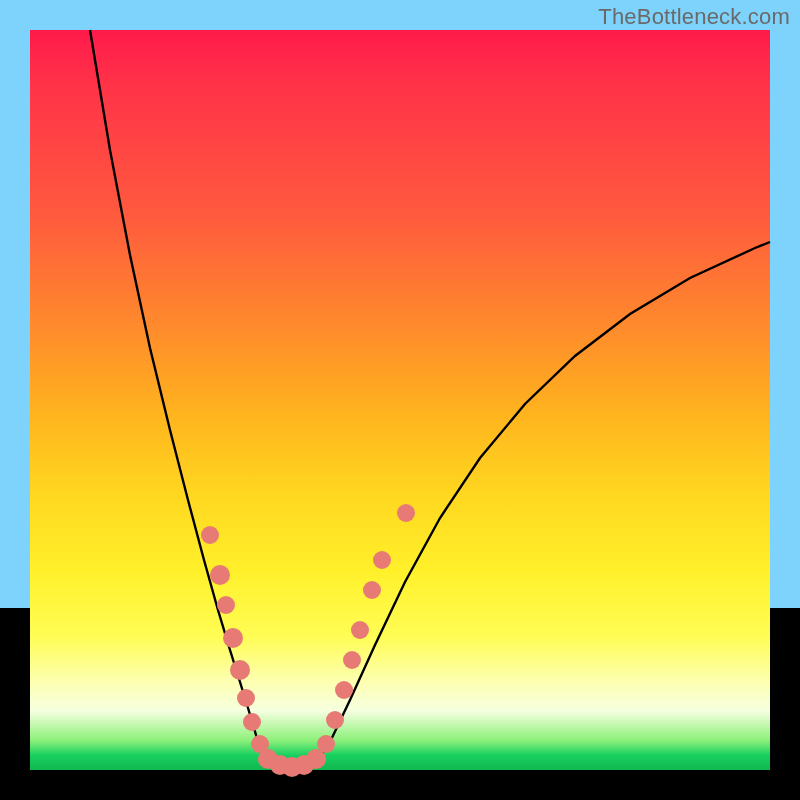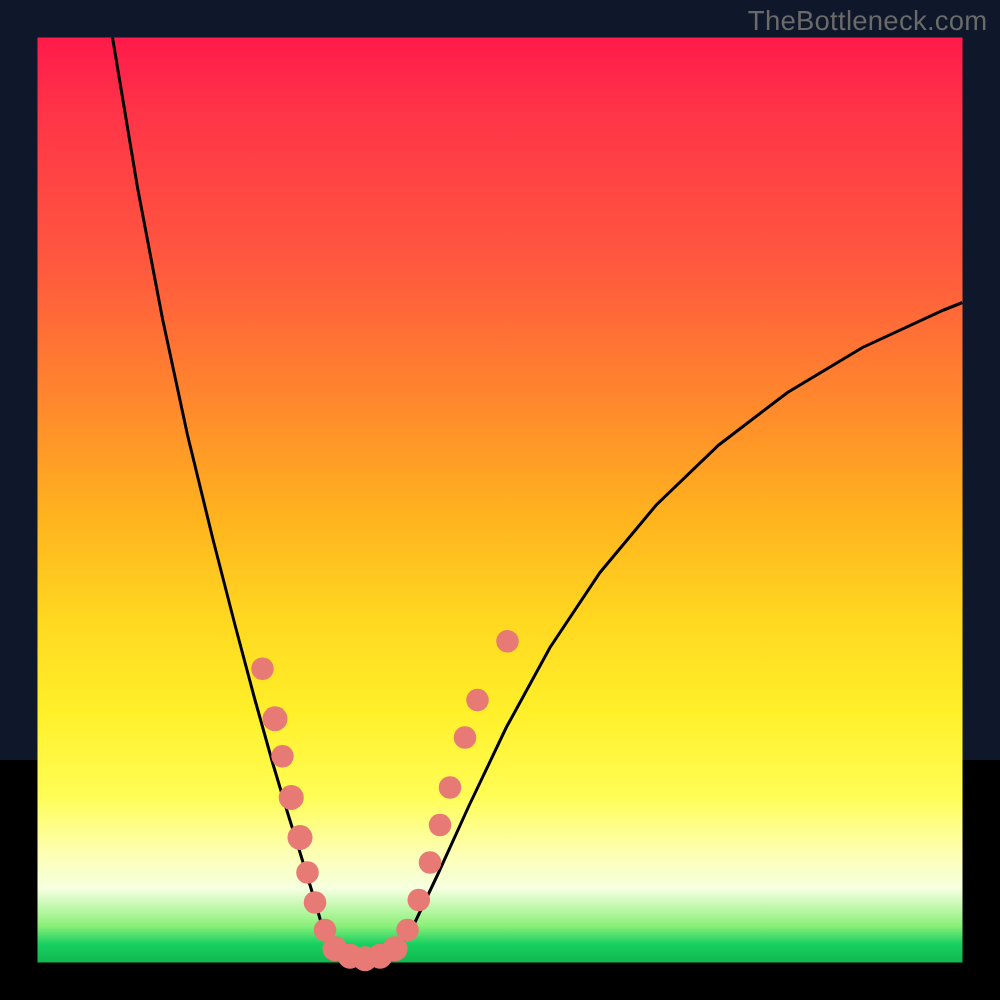--- a/index.html
+++ b/index.html
@@ -8,21 +8,21 @@
     width: 800px;
     height: 800px;
     overflow: hidden;
     background: #000;
     font-family: Arial, Helvetica, sans-serif;
   }
   .outer {
     position: relative;
     width: 800px;
     height: 608px;
-    background: #0f172a;
+    background: #7dd3fc;
   }
   .plot {
     position: absolute;
     left: 30px;
     top: 30px;
     width: 740px;
     height: 740px;
     
     background: linear-gradient(
       to bottom,

